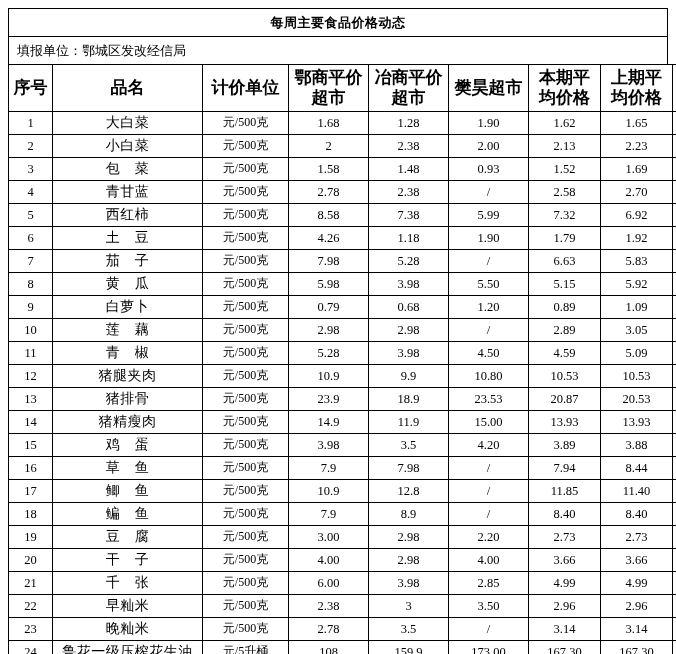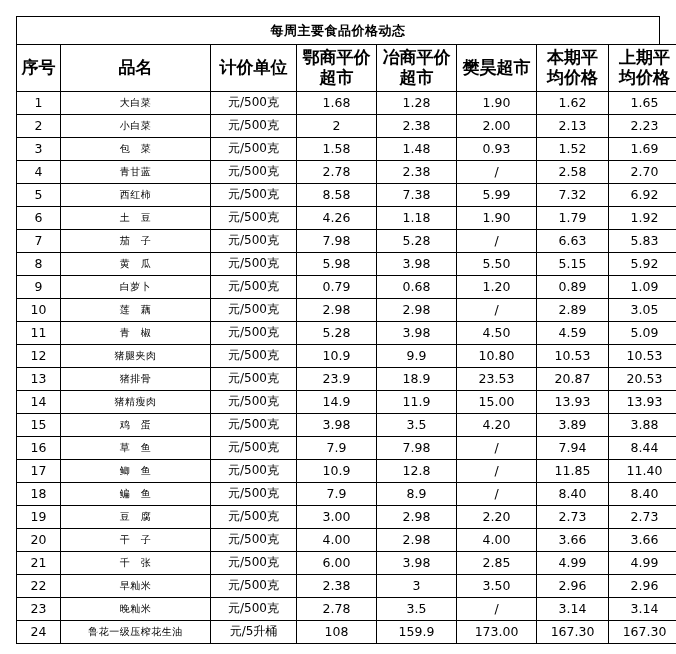--- a/index.html
+++ b/index.html
@@ -12,21 +12,22 @@
     height: 654px;
     font-family: "DejaVu Sans", "Liberation Sans", sans-serif;
     color: #000000;
     overflow: hidden;
   }
   .page {
     width: 676px;
     height: 654px;
     position: relative;
     box-sizing: border-box;
-    padding: 16px;
+    padding: 8px;
+    font-family: Liberation Serif, serif;
   }
   .title-bar {
     border: 1px solid #000;
     border-bottom: none;
     height: 27px;
     display: flex;
     align-items: center;
     justify-content: center;
     font-size: 13px;
     font-weight: bold;
@@ -71,39 +72,42 @@
   .col-no    { width: 44px; }
   .col-name  { width: 150px; }
   .col-unit  { width: 86px; }
   .col-p1    { width: 80px; }
   .col-p2    { width: 80px; }
   .col-p3    { width: 80px; }
   .col-p4    { width: 72px; }
   .col-p5    { width: 72px; }
   .col-p6    { width: 68px; }
   td.name {
-    font-size: 10px;
+    font-size: 14px;
     letter-spacing: 0.5px;
   }
   td.unit {
     font-size: 12px;
   }
   td.no {
     font-size: 12.5px;
   }
 </style>
 </head>
 <body>
 
 <div class="page">
 
   <div class="title-bar">
     <span>每周主要食品价格动态</span>
   </div>
 
+  <div class="unit-bar">
+    <span>填报单位：鄂城区发改经信局</span>
+  </div>
 
   <table class="data">
     <colgroup>
       <col class="col-no">
       <col class="col-name">
       <col class="col-unit">
       <col class="col-p1">
       <col class="col-p2">
       <col class="col-p3">
       <col class="col-p4">

